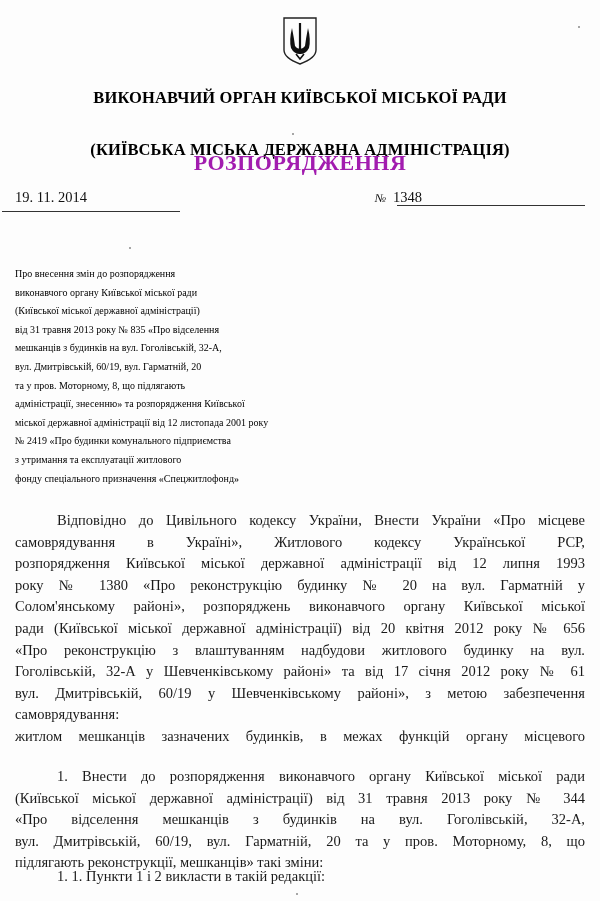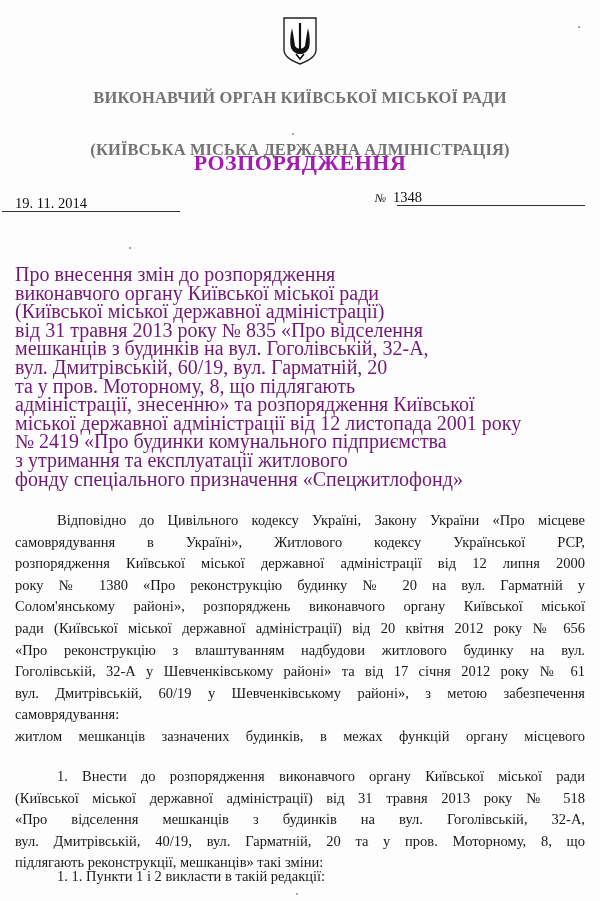--- a/index.html
+++ b/index.html
@@ -30,42 +30,41 @@
       height: 50px;
     }
     .org-line {
       position: absolute;
       left: 0;
       width: 600px;
       text-align: center;
       font-weight: bold;
       font-size: 16.5px;
       letter-spacing: 0.1px;
-      color: #737373;
+      color: #000000;
     }
     .org1 { top: 88px; }
     .org2 { top: 104px; margin-top: 36px; }
     .doc-type {
       position: absolute;
       left: 0;
       width: 600px;
       top: 150px;
       text-align: center;
       font-weight: bold;
       font-size: 22px;
       letter-spacing: 0.5px;
       color: #a21caf;
     }
     .date {
       position: absolute;
       left: 15px;
       top: 189px;
       font-size: 14.5px;
       color: #111;
-      margin-top: 6px;
     }
     .date-line {
       position: absolute;
       left: 2px;
       top: 211px;
       width: 178px;
       height: 1px;
       background: #333;
     }
     .num-wrap {
@@ -91,23 +90,23 @@
       top: 205px;
       width: 188px;
       height: 1px;
       background: #333;
     }
     .title-block {
       position: absolute;
       left: 15px;
       top: 265px;
       width: 470px;
-      font-size: 20px;
+      font-size: 10px;
       line-height: 18.6px;
-      color: #701a75;
+      color: #000000;
     }
     .title-block div { white-space: nowrap; }
     .body-text {
       position: absolute;
       left: 15px;
       width: 570px;
       font-size: 14.5px;
       line-height: 21.6px;
       text-align: justify;
       color: #1a1a1a;
@@ -167,38 +166,38 @@
     <div>вул. Дмитрівській, 60/19, вул. Гарматній, 20</div>
     <div>та у пров. Моторному, 8, що підлягають</div>
     <div>адміністрації, знесенню» та розпорядження Київської</div>
     <div>міської державної адміністрації  від 12 листопада 2001 року</div>
     <div>№ 2419 «Про будинки комунального підприємства</div>
     <div>з утримання та експлуатації житлового</div>
     <div>фонду спеціального призначення «Спецжитлофонд»</div>
   </div>
 
   <div class="body-text p-preamble">
-    <span class="line indent">Відповідно до Цивільного кодексу Україні, Закону України «Про місцеве</span>
+    <span class="line indent">Відповідно до Цивільного кодексу України, Внести України «Про місцеве</span>
     <span class="line">самоврядування в Україні», Житлового кодексу Української РСР,</span>
-    <span class="line">розпорядження Київської міської державної адміністрації від 12 липня 2000</span>
+    <span class="line">розпорядження Київської міської державної адміністрації від 12 липня 1993</span>
     <span class="line">року № 1380 «Про реконструкцію будинку № 20 на вул. Гарматній у</span>
     <span class="line">Солом'янському районі», розпоряджень виконавчого органу Київської міської</span>
     <span class="line">ради (Київської міської державної адміністрації) від 20 квітня 2012 року № 656</span>
     <span class="line">«Про реконструкцію з влаштуванням надбудови житлового будинку на вул.</span>
     <span class="line">Гоголівській, 32-А у Шевченківському районі» та від 17 січня 2012 року № 61</span>
     <span class="line">вул. Дмитрівській, 60/19 у Шевченківському районі», з метою забезпечення</span>
     <span class="line last">самоврядування:</span>
     <span class="line">житлом мешканців зазначених будинків, в межах функцій органу місцевого</span>
   </div>
 
   <div class="body-text p-item1">
     <span class="line indent">1. Внести до розпорядження виконавчого органу Київської міської ради</span>
-    <span class="line">(Київської міської державної адміністрації) від 31 травня 2013 року № 518</span>
+    <span class="line">(Київської міської державної адміністрації) від 31 травня 2013 року № 344</span>
     <span class="line">«Про відселення мешканців з будинків на вул. Гоголівській, 32-А,</span>
-    <span class="line">вул. Дмитрівській, 40/19, вул. Гарматній, 20 та у пров. Моторному, 8, що</span>
+    <span class="line">вул. Дмитрівській, 60/19, вул. Гарматній, 20 та у пров. Моторному, 8, що</span>
     <span class="line last">підлягають реконструкції, мешканців» такі зміни:</span>
   </div>
 
   <div class="body-text p-item11">
     <span class="line indent last">1. 1. Пункти 1 і 2 викласти в такій редакції:</span>
   </div>
 
   <div class="speck" style="left:578px; top:26px;"></div>
   <div class="speck" style="left:292px; top:133px;"></div>
   <div class="speck" style="left:129px; top:247px;"></div>

